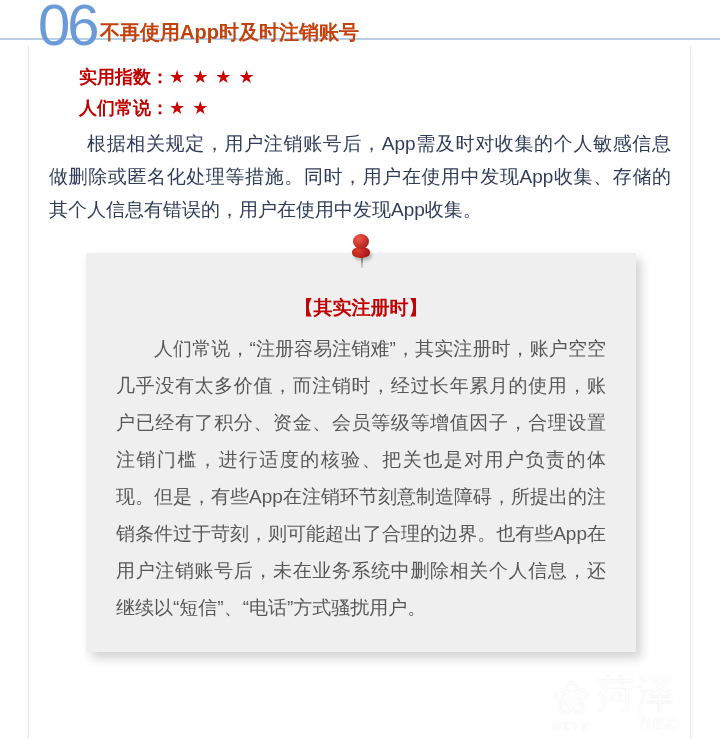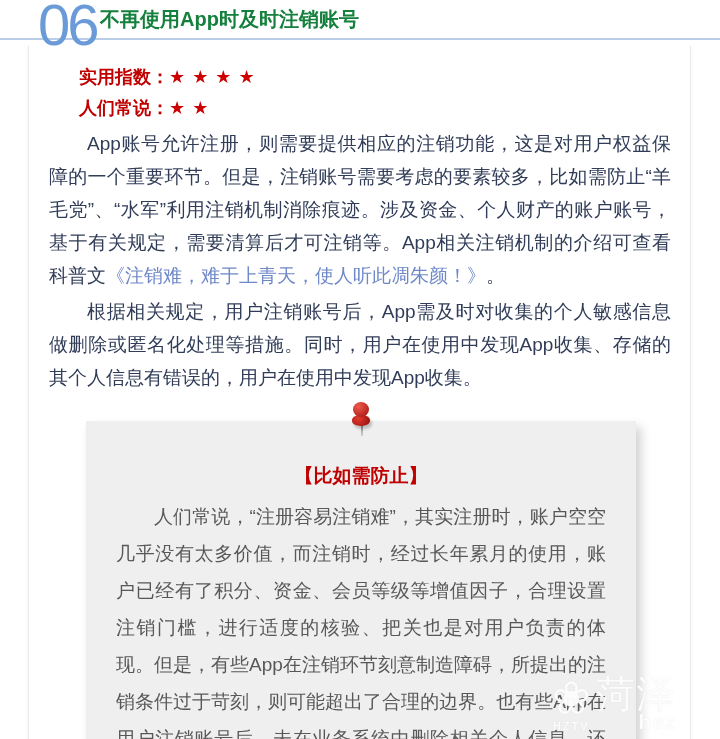--- a/index.html
+++ b/index.html
@@ -11,22 +11,22 @@
     font-family: "Liberation Sans", "DejaVu Sans", sans-serif;
   }
   
   .header { position: absolute; top: 0; left: 0; width: 600px; height: 38px; z-index: 3; }
   .big-number {
     position: absolute; left: 38px; top: -4px;
     font-size: 58px; font-weight: 400; letter-spacing: -3px;
     color: #6a9bd8; line-height: 1;
   }
   .section-title {
-    position: absolute; left: 100px; top: 6px;
-    font-size: 20px; font-weight: 700; color: #15803d;
+    position: absolute; left: 100px; top: 19px;
+    font-size: 20px; font-weight: 700; color: #c2410c;
   }
   .top-rule {
     position: absolute; top: 38px; left: 0; width: 720px; height: 2px;
     background: #b9cde6; z-index: 1;
   }
   
   .card {
     position: absolute; left: 28px; top: 46px; width: 663px; height: 695px;
     background: #ffffff;
     border-left: 1px solid #e9e9ed; border-right: 1px solid #e9e9ed; border-bottom: 1px solid #e2e2e6;
@@ -92,31 +92,30 @@
 
 <div class="card">
 
   <div class="metric-row">
     <span>实用指数：</span><span class="metric-stars">★★★★</span>
   </div>
   <div class="metric-row">
     <span>人们常说：</span><span class="metric-stars">★★</span>
   </div>
 
-  <p class="body-para"><span>App账号允许注册，则需要提供相应的注销功能，这是对用户权益保障的一个重要环节。但是，注销账号需要考虑的要素较多，比如需防止“羊毛党”、“水军”利用注销机制消除痕迹。涉及资金、个人财产的账户账号，基于有关规定，需要清算后才可注销等。App相关注销机制的介绍可查看科普文</span><a class="inline-link">《注销难，难于上青天，使人听此凋朱颜！》</a><span>。</span></p>
 
   <p class="body-para">根据相关规定，用户注销账号后，App需及时对收集的个人敏感信息做删除或匿名化处理等措施。同时，用户在使用中发现App收集、存储的其个人信息有错误的，用户在使用中发现App收集。</p>
 
   <div class="notice-box">
     <div class="pin">
       <div class="pin-needle"></div>
       <div class="pin-body"></div>
       <div class="pin-head"></div>
     </div>
-    <div class="notice-heading">【比如需防止】</div>
+    <div class="notice-heading">【其实注册时】</div>
     <div class="notice-body">人们常说，“注册容易注销难”，其实注册时，账户空空几乎没有太多价值，而注销时，经过长年累月的使用，账户已经有了积分、资金、会员等级等增值因子，合理设置注销门槛，进行适度的核验、把关也是对用户负责的体现。但是，有些App在注销环节刻意制造障碍，所提出的注销条件过于苛刻，则可能超出了合理的边界。也有些App在用户注销账号后，未在业务系统中删除相关个人信息，还继续以“短信”、“电话”方式骚扰用户。</div>
   </div>
 
 </div>
 
 <div class="watermark">
   <div class="wm-glyph-col">
     <span class="wm-glyph">❀</span>
     <span class="wm-sub">HZTV</span>
   </div>

